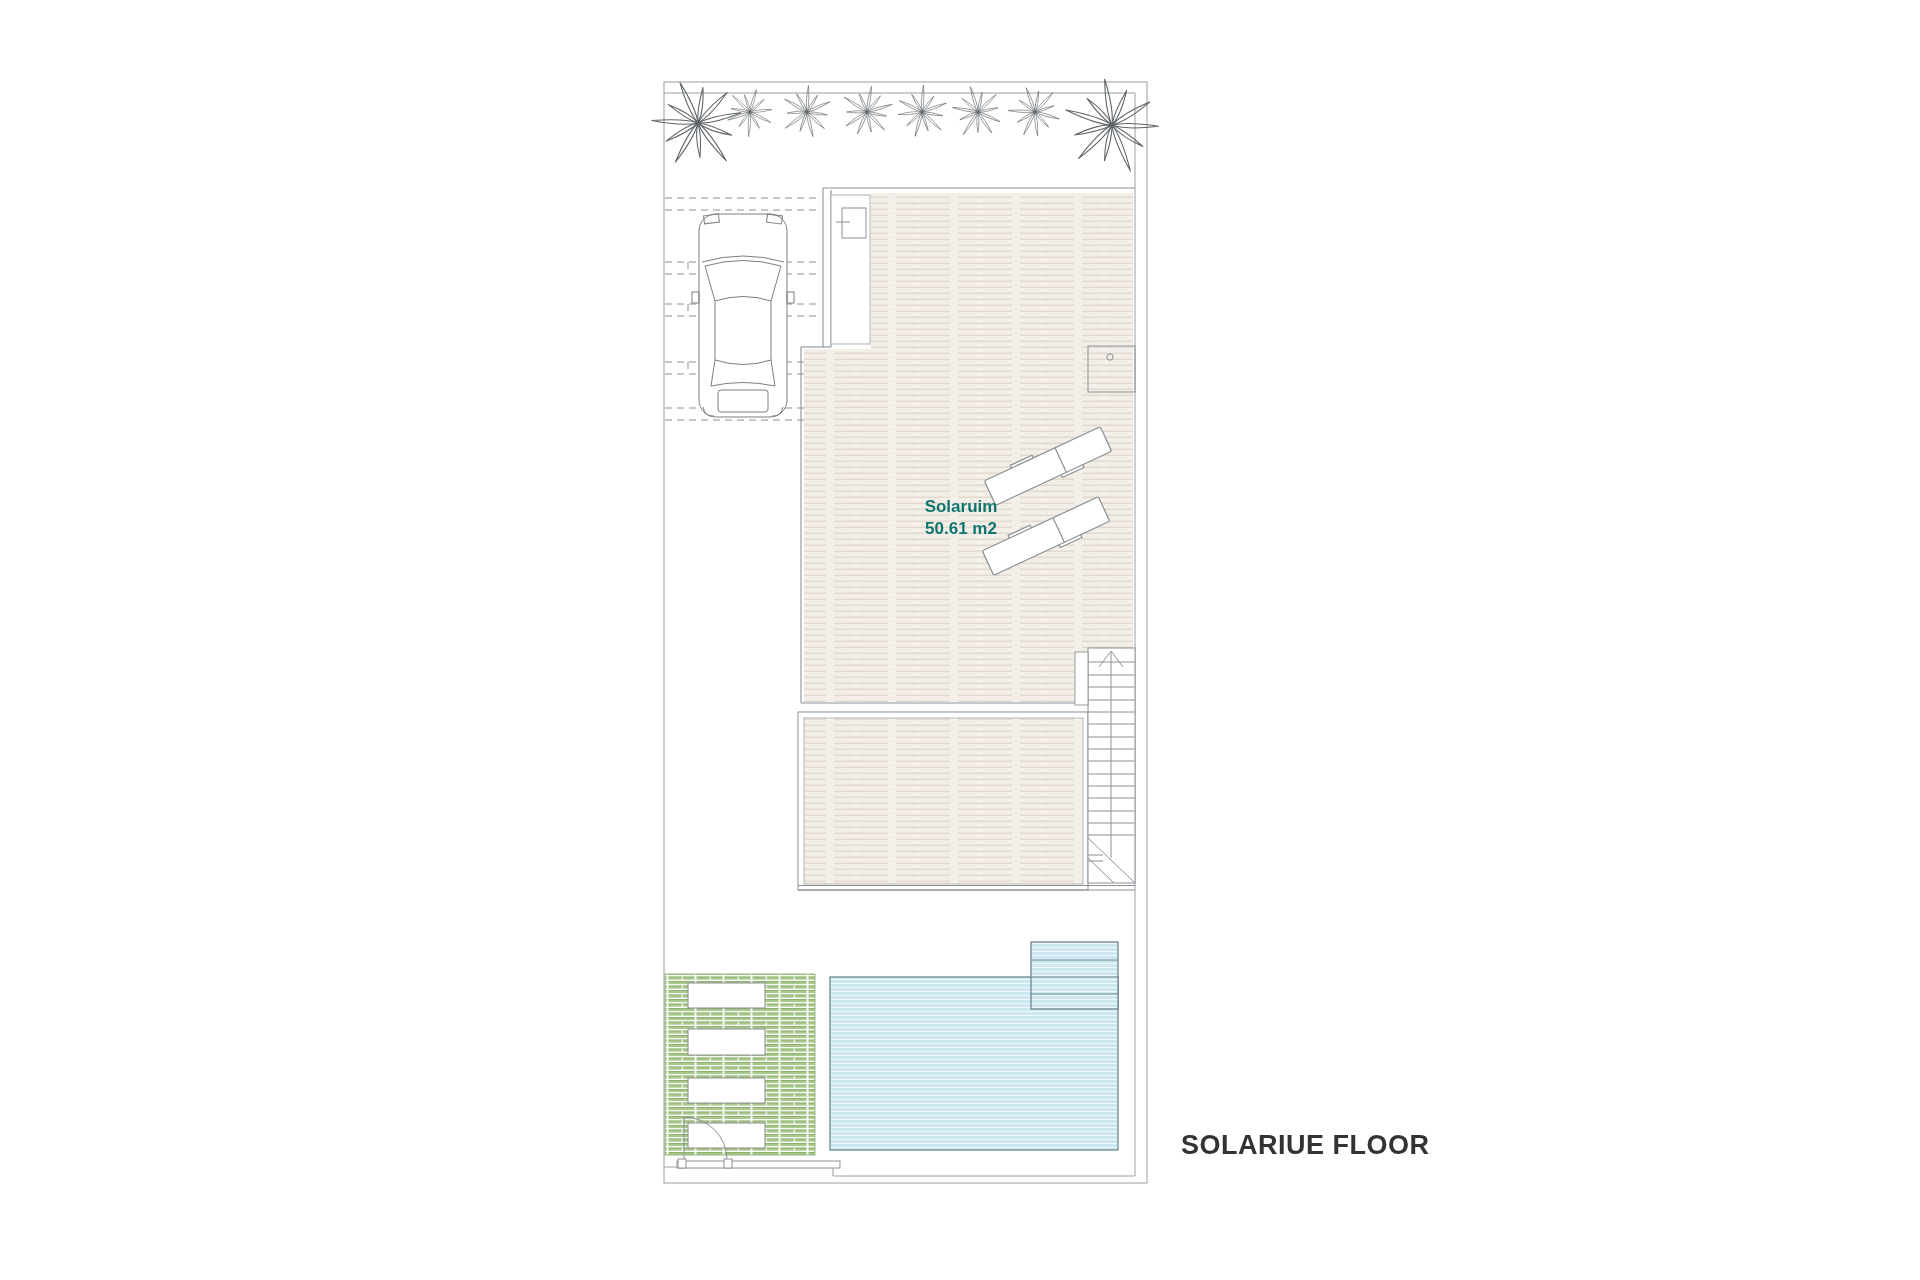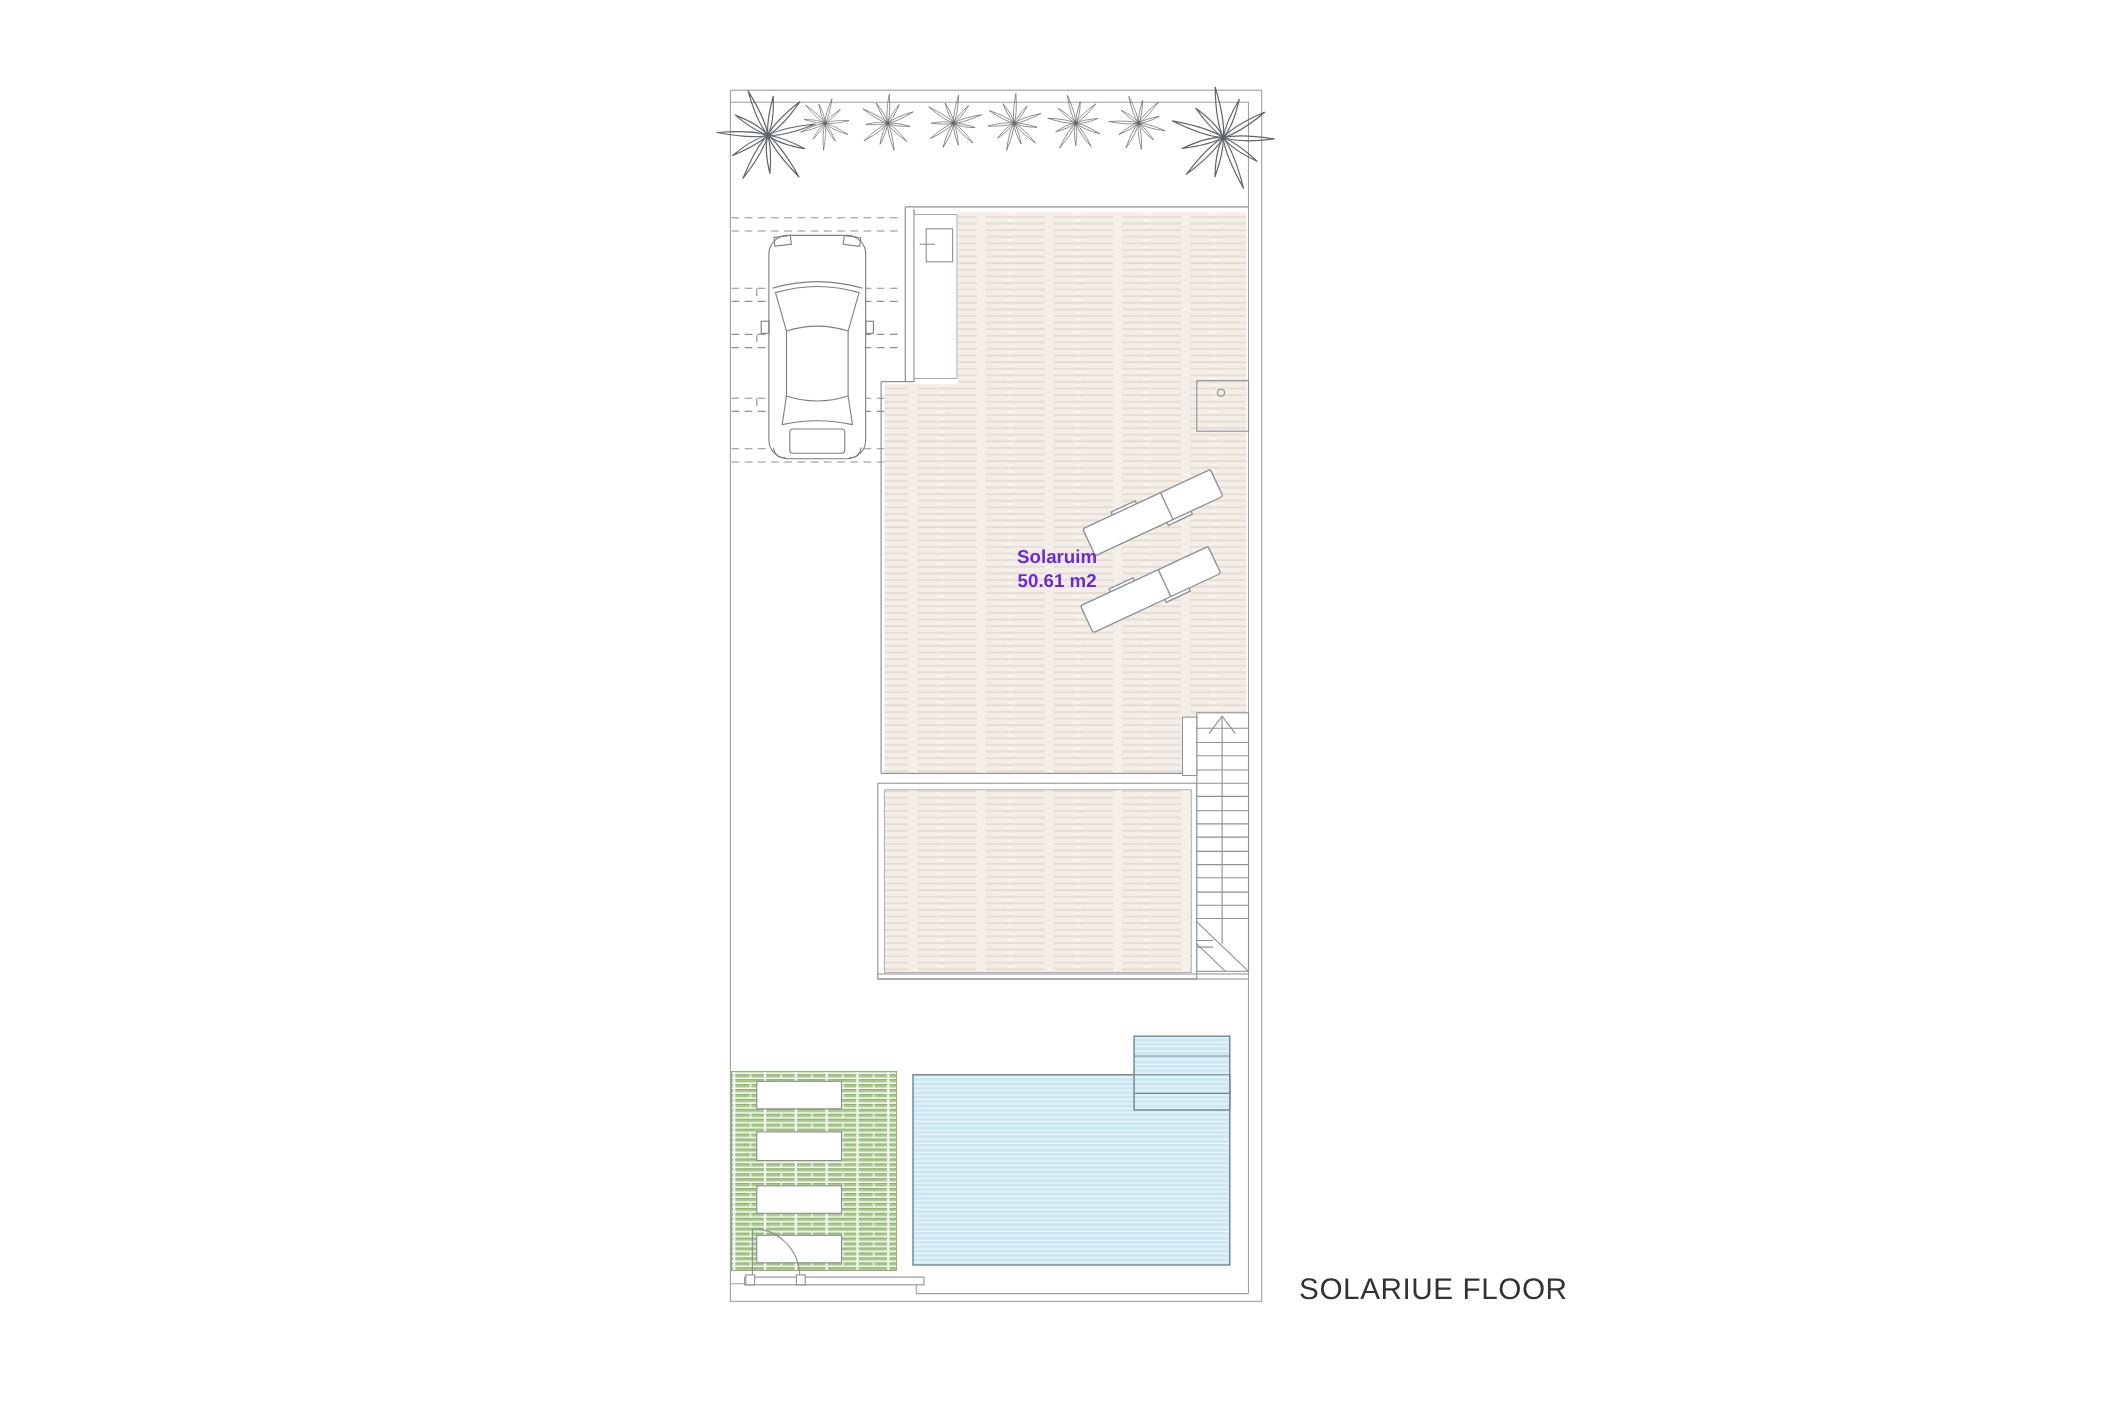--- a/index.html
+++ b/index.html
@@ -9,29 +9,28 @@
     background:#ffffff;
     font-family:"Liberation Sans", sans-serif;
     overflow:hidden;
   }
   .plan-svg{position:absolute;left:0;top:0;}
   .label-solarium{
     position:absolute;
     left:900px;top:496px;width:122px;
     text-align:center;
     font-size:17px;line-height:1.3;
-    font-weight:600;color:#6d28d9;
+    font-weight:600;color:#0f766e;
   }
   .label-floor{
     position:absolute;
     left:1181px;top:1130px;
     font-size:27px;letter-spacing:.5px;
-    font-weight:400;color:#333333;
+    font-weight:700;color:#333333;
     white-space:nowrap;
-    margin-top:27px;
   }
 </style>
 </head>
 <body>
 
 <div class="canvas">
 
   <svg class="plan-svg" width="1920" height="1280" viewBox="0 0 1920 1280">
     <defs>
 

